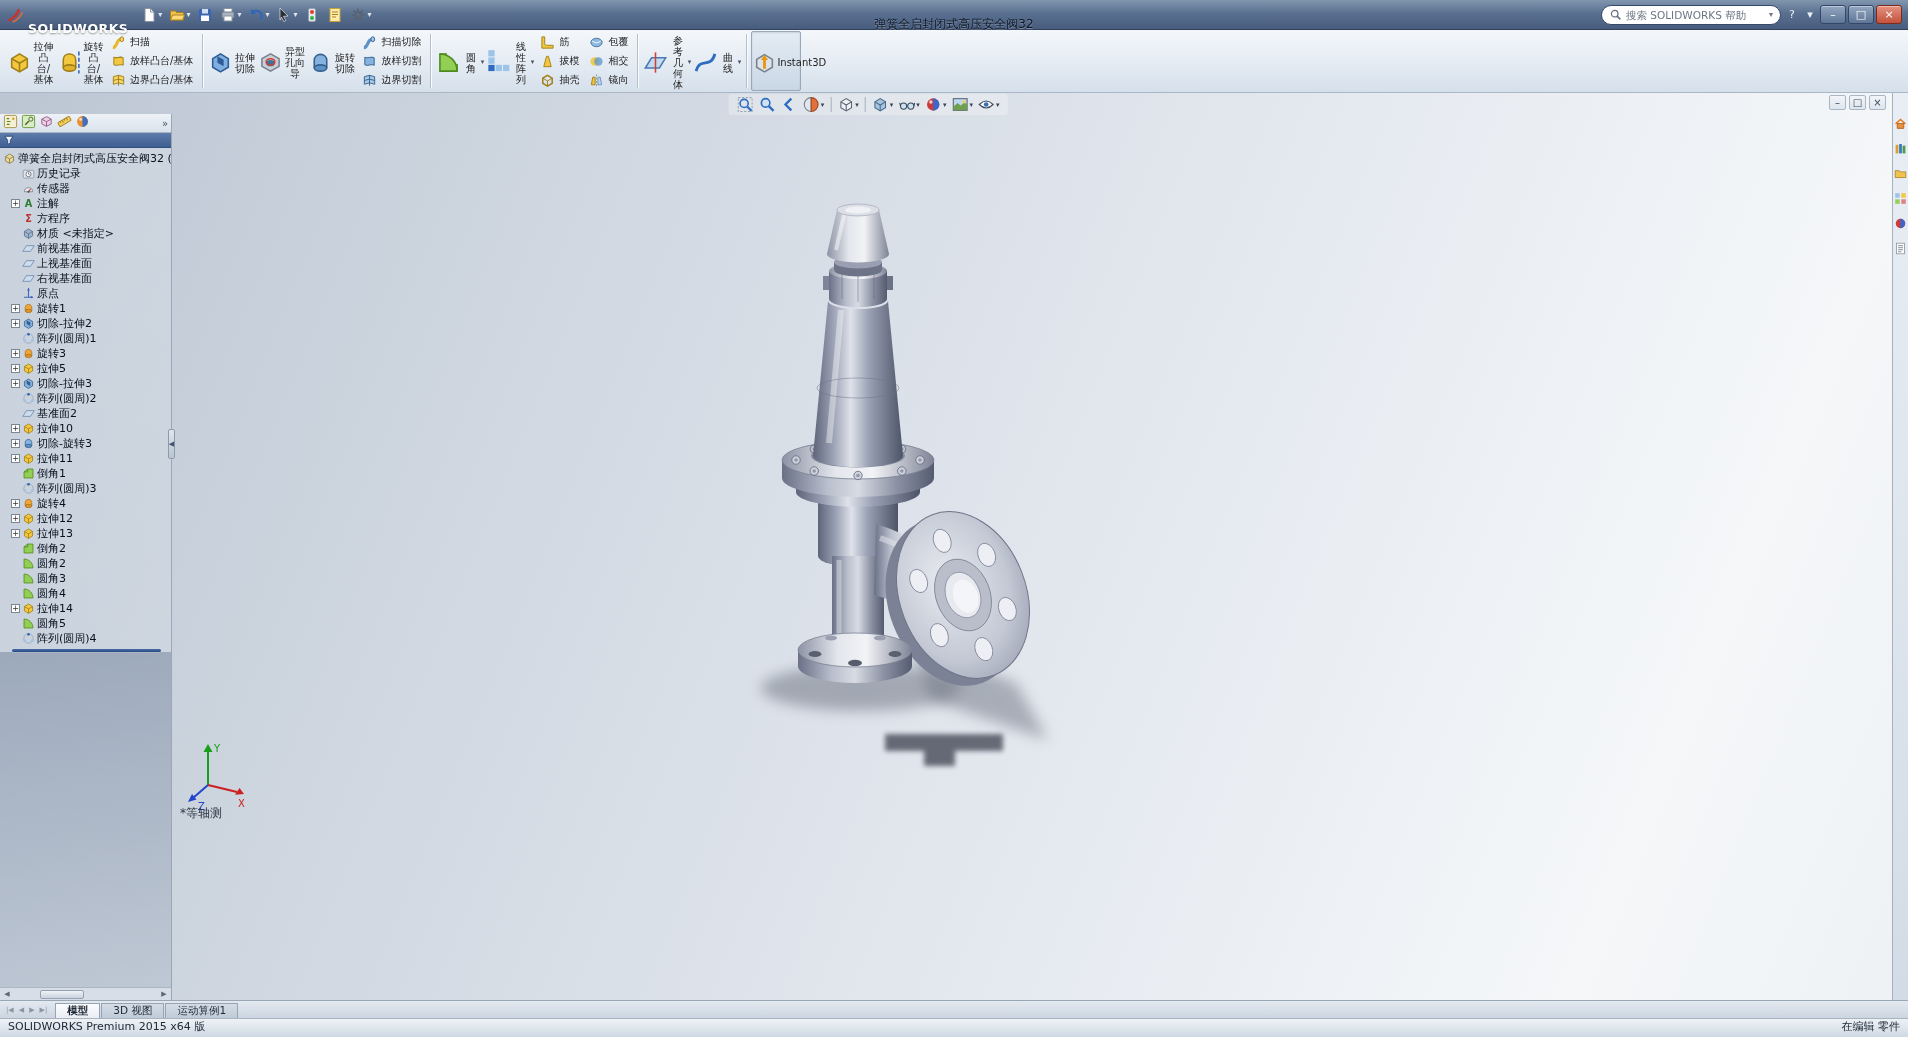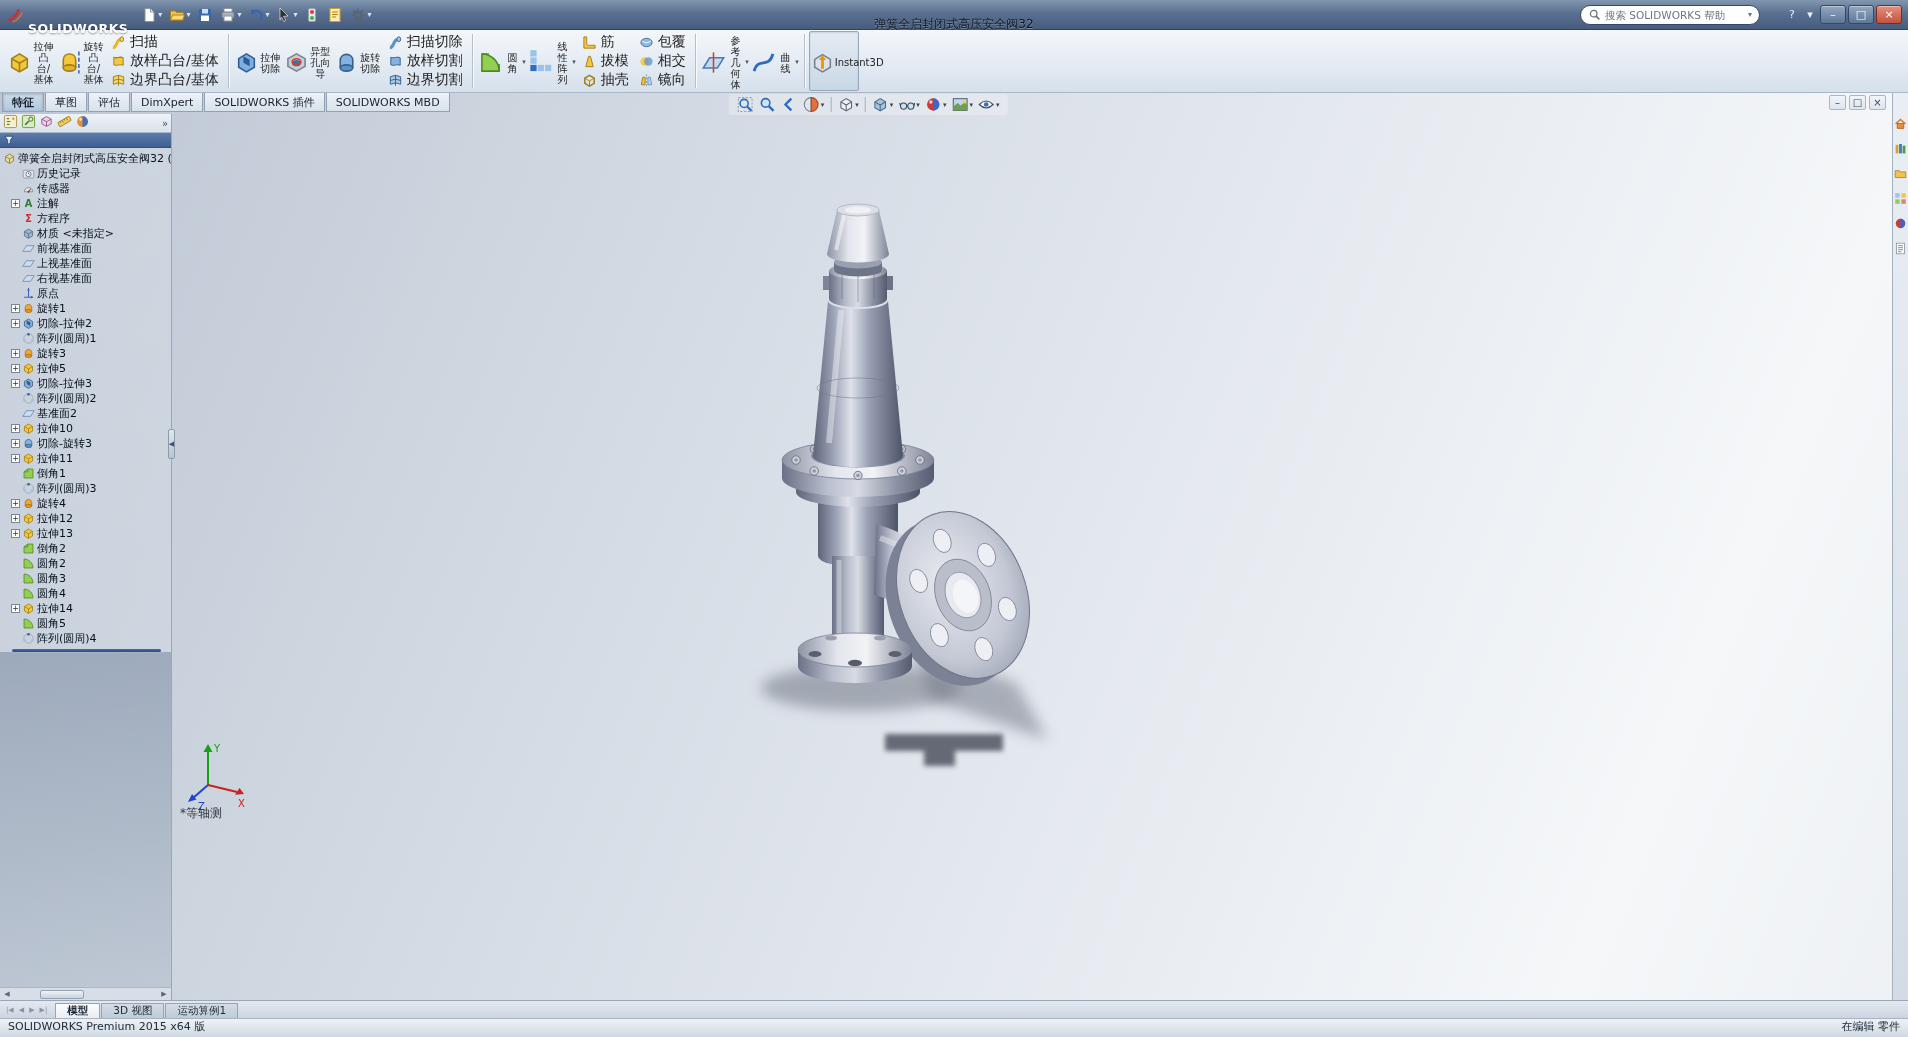--- a/index.html
+++ b/index.html
@@ -12,21 +12,21 @@
 
 .titlebar{height:30px;flex:0 0 30px;background:linear-gradient(#8196ae,#5a7090 45%,#485d7e);border-bottom:1px solid #31415c;display:flex;align-items:center;padding:0 6px;position:relative;z-index:50;}
 .logo{display:flex;align-items:center;gap:4px;margin-right:10px;}
 .logo .ic{width:18px;height:18px;}
 .logotext{color:#fff;font-weight:bold;font-size:12.5px;letter-spacing:.5px;text-shadow:0 1px 2px rgba(0,0,0,.4);margin-top:28px;}
 .qat{display:flex;align-items:center;gap:1px;}
 .qat-btn{display:flex;align-items:center;height:22px;padding:0 3px;border-radius:2px;}
 .qat-btn .ic{width:16px;height:16px;}
 .qat-btn .dd{color:#dfe7f2;font-size:8px;margin-left:1px;}
 .doc-title{position:absolute;left:50%;transform:translateX(-50%);top:16px;font-size:12px;color:#0c1524;text-shadow:0 1px 1px rgba(255,255,255,.35);white-space:nowrap;}
-.tb-right{margin-left:auto;display:flex;align-items:center;gap:22px;}
+.tb-right{margin-left:auto;display:flex;align-items:center;gap:1px;}
 .searchbox{width:180px;height:20px;background:#fff;border:1px solid #35496a;border-radius:10px;display:flex;align-items:center;padding:0 7px;gap:4px;}
 .searchbox .ic{width:13px;height:13px;}
 .searchinput{flex:1;border:none;outline:none;font-size:10.5px;color:#444;background:transparent;min-width:0;font-family:inherit;}
 .searchinput::placeholder{color:#6b7685;}
 .searchbox .dd{color:#6b7685;font-size:8px;}
 .winbtns{display:flex;align-items:center;}
 .winbtn{min-width:26px;height:19px;margin-left:2px;display:flex;align-items:center;justify-content:center;color:#fff;font-size:11px;border:1px solid #33476a;border-radius:3px;background:linear-gradient(#93a7c0,#5f7697);box-shadow:inset 0 1px 0 rgba(255,255,255,.4);}
 .winbtn.flat{border-color:transparent;background:transparent;box-shadow:none;min-width:16px;color:#eaf0f8;}
 .winbtn.close{background:linear-gradient(#e59180,#c2523d);border-color:#7e2a1a;}
 
@@ -35,21 +35,21 @@
 .rgroup{display:flex;align-items:stretch;padding:0 2px;}
 .rsep{width:1px;margin:3px 2px;background:#b4bfcc;box-shadow:1px 0 0 rgba(255,255,255,.8);}
 .bigbtn{width:50px;display:flex;align-items:center;padding-top:2px;border:1px solid transparent;border-radius:2px;}
 .bigbtn .ic{width:25px;height:25px;flex:0 0 25px;}
 .bigbtn .lbl{font-size:10px;line-height:11px;text-align:center;color:#222;margin-top:1px;}
 .bigbtn .dd2{font-size:7px;color:#4a5563;line-height:7px;}
 .bigbtn.instant{border:1px solid #97a8ba;background:linear-gradient(#e4ecf4,#c9d7e5);box-shadow:inset 0 1px 2px rgba(0,0,0,.12);}
 .stack{display:flex;flex-direction:column;justify-content:center;}
 .smbtn{display:flex;align-items:center;gap:4px;height:19px;padding:0 5px;border-radius:2px;}
 .smbtn .ic{width:15px;height:15px;flex:0 0 15px;}
-.smbtn .lbl{font-size:14px;color:#222;white-space:nowrap;}
+.smbtn .lbl{font-size:10px;color:#222;white-space:nowrap;}
 
 
 .content{flex:1;position:relative;min-height:0;background:linear-gradient(112deg,#bcc6d3 0%,#ccd4de 22%,#e2e7ee 55%,#f5f7f9 85%,#eef1f4 100%);overflow:hidden;}
 
 
 .cmtabs{position:absolute;top:0;left:2px;display:flex;align-items:flex-start;z-index:20;}
 .cmtab{height:19px;padding:0 9px;display:flex;align-items:center;font-size:11px;color:#17222e;background:linear-gradient(#eef2f7,#d8e1ea);border:1px solid #93a2b2;margin-right:1px;border-top:none;}
 .cmtab.active{background:linear-gradient(#cddcec,#b3c8dc);box-shadow:inset 0 1px 3px rgba(0,0,0,.25);font-weight:bold;}
 .docctrl{position:absolute;top:2px;right:22px;display:flex;gap:3px;z-index:20;}
 .docbtn{width:17px;height:15px;display:flex;align-items:center;justify-content:center;font-size:10px;color:#3c4document;color:#3c4document;}
@@ -451,28 +451,20 @@
               <path d="M8 3.2L5.7 6.4h4.6z" fill="#e8960c"></path>
             </svg>
           </span>
           <div class="lbl">Instant3D</div>
         </div>
       </div>
     </div>
 
   <div class="content">
 
-    <div class="cmtabs" id="cmtabs">
-        <div class="cmtab active">特征</div>
-        <div class="cmtab">草图</div>
-        <div class="cmtab">评估</div>
-        <div class="cmtab">DimXpert</div>
-        <div class="cmtab">SOLIDWORKS 插件</div>
-        <div class="cmtab">SOLIDWORKS MBD</div>
-      </div>
     <div class="docctrl" id="docctrl">
         <div class="docbtn">–</div>
         <div class="docbtn">□</div>
         <div class="docbtn">×</div>
       </div>
     <div class="headsup" id="headsup">
         <div class="hbtn">
           <span class="ic">
             <svg viewBox="0 0 16 16">
               <rect x="1.5" y="1.5" width="13" height="13" fill="none" stroke="#9aa4b0" stroke-dasharray="2 1.5"></rect>

